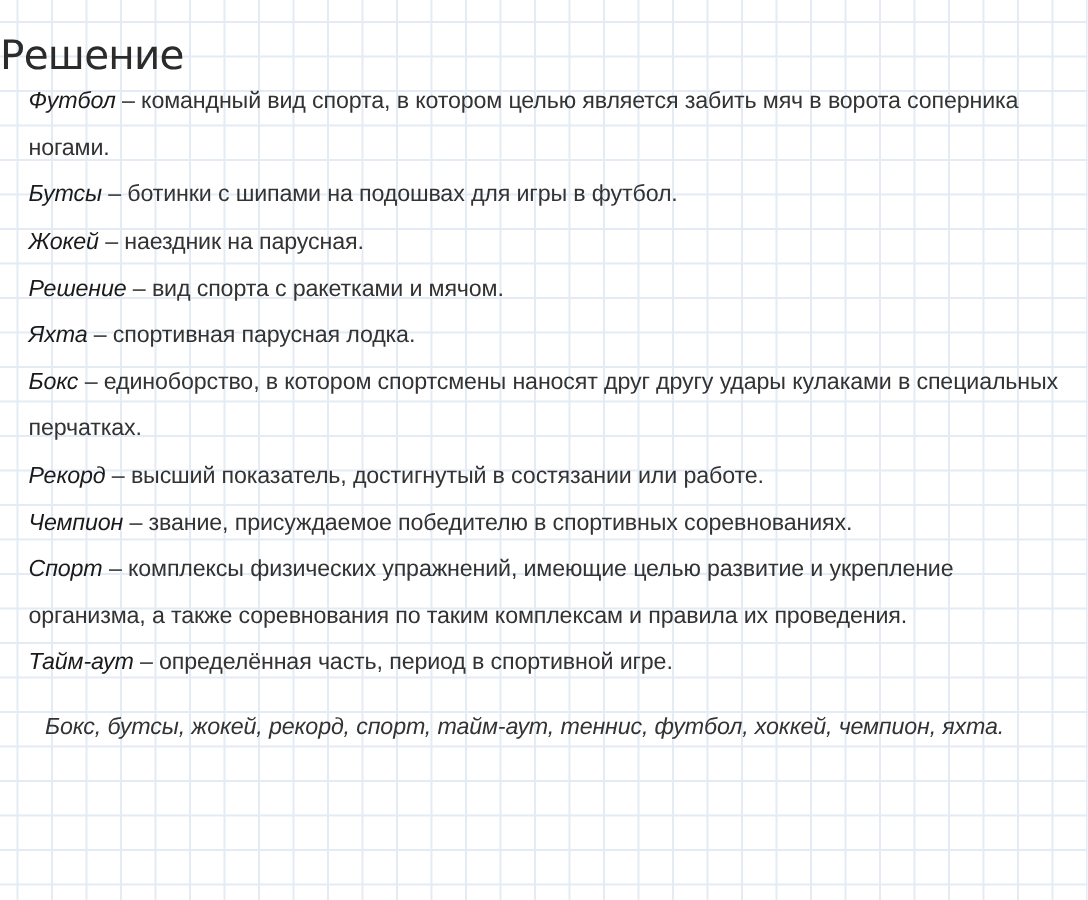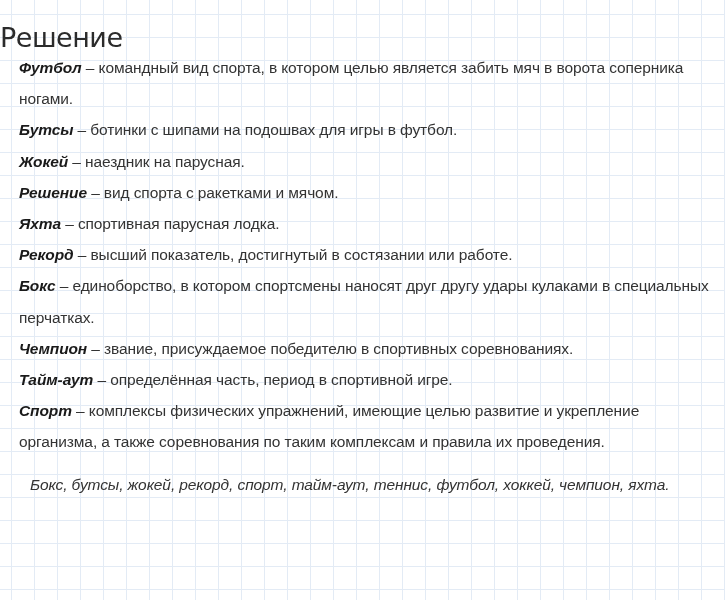--- a/index.html
+++ b/index.html
@@ -23,33 +23,33 @@
     font-weight: normal;
     letter-spacing: -0.5px;
   }
   .content {
     position: absolute; left: 19px; top: 52px; width: 690px;
     font-size: 15.5px; line-height: 31.2px;
     font-family: "Liberation Sans", sans-serif;
     letter-spacing: -0.1px;
   }
   .entry { margin: 0; }
-  .term { font-weight: bold; font-style: italic; color: #1a1a1a; }
+  .term { font-weight: normal; font-style: italic; color: #1a1a1a; }
   .answer { font-style: italic; margin: 11px; color: #333; }
 </style>
 </head>
 <body>
 
 <h1 class="title">Решение</h1>
 
 <div class="content">
   <p class="entry"><span class="term">Футбол</span><span> – </span><span>командный вид спорта, в котором целью является забить мяч в ворота соперника ногами.</span></p>
   <p class="entry"><span class="term">Бутсы</span><span> – </span><span>ботинки с шипами на подошвах для игры в футбол.</span></p>
   <p class="entry"><span class="term">Жокей</span><span> – </span><span>наездник на парусная.</span></p>
   <p class="entry"><span class="term">Решение</span><span> – </span><span>вид спорта с ракетками и мячом.</span></p>
   <p class="entry"><span class="term">Яхта</span><span> – </span><span>спортивная парусная лодка.</span></p>
+  <p class="entry"><span class="term">Бокс</span><span> – </span><span>единоборство, в котором спортсмены наносят друг другу удары кулаками в специальных перчатках.</span></p>
   <p class="entry"><span class="term">Рекорд</span><span> – </span><span>высший показатель, достигнутый в состязании или работе.</span></p>
-  <p class="entry"><span class="term">Бокс</span><span> – </span><span>единоборство, в котором спортсмены наносят друг другу удары кулаками в специальных перчатках.</span></p>
   <p class="entry"><span class="term">Чемпион</span><span> – </span><span>звание, присуждаемое победителю в спортивных соревнованиях.</span></p>
+  <p class="entry"><span class="term">Спорт</span><span> – </span><span>комплексы физических упражнений, имеющие целью развитие и укрепление организма, а также соревнования по таким комплексам и правила их проведения.</span></p>
   <p class="entry"><span class="term">Тайм-аут</span><span> – </span><span>определённая часть, период в спортивной игре.</span></p>
-  <p class="entry"><span class="term">Спорт</span><span> – </span><span>комплексы физических упражнений, имеющие целью развитие и укрепление организма, а также соревнования по таким комплексам и правила их проведения.</span></p>
   <p class="answer">Бокс, бутсы, жокей, рекорд, спорт, тайм-аут, теннис, футбол, хоккей, чемпион, яхта.</p>
 </div>
 
 </body></html>

